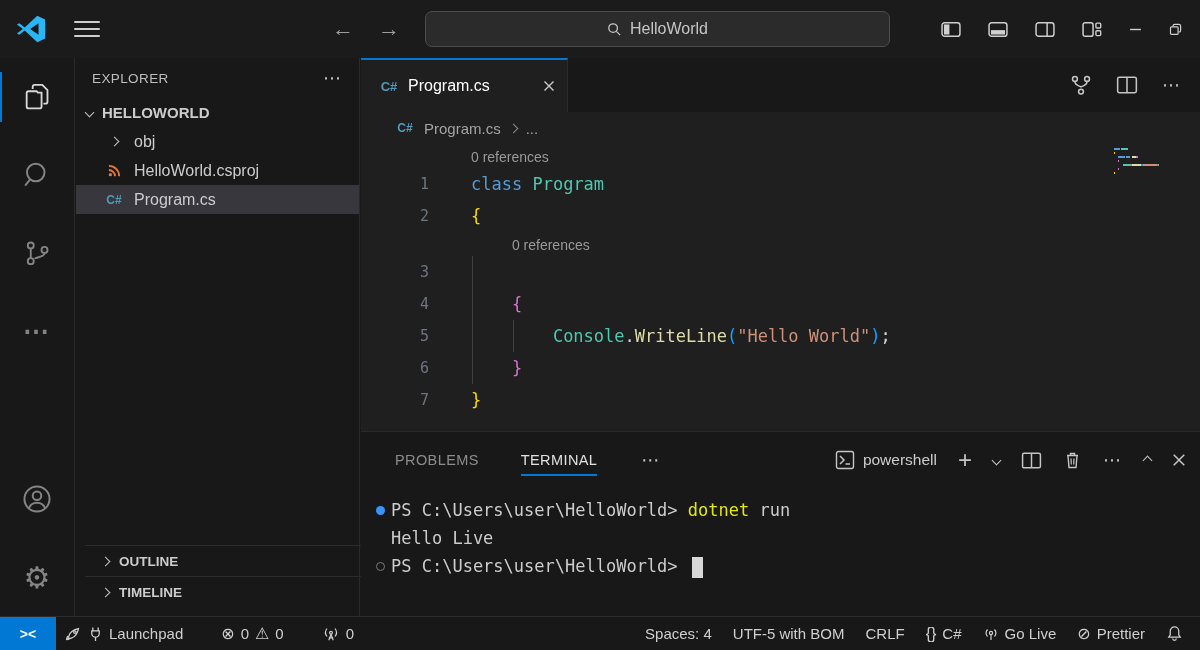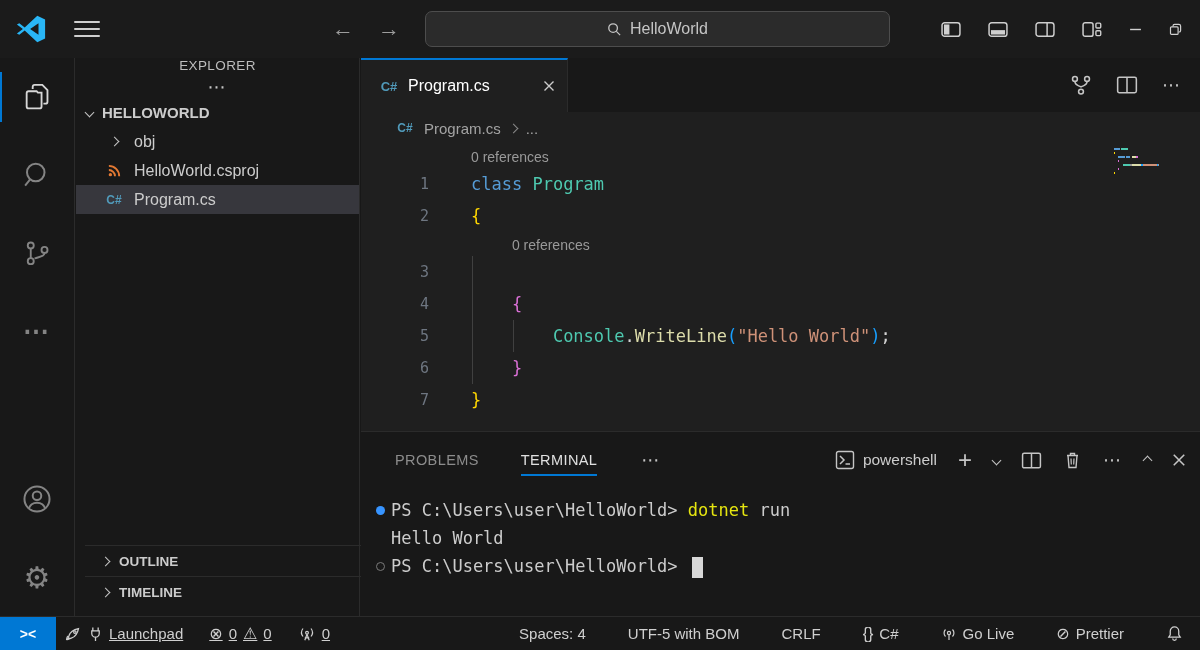--- a/index.html
+++ b/index.html
@@ -21,21 +21,21 @@
   #activitybar { position:absolute; left:0; top:58px; width:75px; height:558px; background:#181818; border-right:1px solid #2b2b2b; display:flex; flex-direction:column; }
   .act-item { position:relative; height:78px; display:flex; align-items:center; justify-content:center; color:#848484; cursor:pointer; }
   .act-item.active { color:#d7d7d7; }
   .act-item.active:before { content:""; position:absolute; left:0; top:14px; bottom:14px; width:2px; background:#0078d4; }
   .act-spacer { flex:1; }
   .act-dots { font-size:26px; letter-spacing:2px; font-weight:bold; }
   .gear-glyph { font-size:30px; }
 
   
   #sidebar { position:absolute; left:76px; top:58px; width:284px; height:558px; background:#181818; border-right:1px solid #2b2b2b; }
-  #sidebar-header { height:40px; display:flex; align-items:center; padding:0 16px; justify-content:space-between;flex-direction:column; }
+  #sidebar-header { height:40px; display:flex; align-items:center; padding:0 16px; justify-content:space-between; }
   #sidebar-title { font-size:13.5px; color:#bdbdbd; letter-spacing:.4px; }
   .dots { color:#c5c5c5; font-size:18px; letter-spacing:2px; cursor:pointer; }
   .tree-row { height:29px; display:flex; align-items:center; cursor:pointer; color:#cccccc; font-size:16px; }
   .tree-row.selected { background:#37373d; }
   .tree-root { font-weight:bold; font-size:15px; }
   .chev { display:inline-block; width:7px; height:7px; border-right:1.6px solid #c5c5c5; border-bottom:1.6px solid #c5c5c5; }
   .chev.right { transform:rotate(-45deg); }
   .chev.down  { transform:rotate(45deg); }
   .chev.up    { transform:rotate(-135deg); }
   .fileicon { width:20px; display:flex; justify-content:center; align-items:center; }
@@ -78,22 +78,22 @@
   .deco-filled { background:#3794ff; }
   .deco-hollow { border:1.5px solid #7a7a7a; }
   .tk-yl { color:#e5e510; }
   .term-plain { color:#cccccc; }
   .cursor-block { display:inline-block; width:11px; height:21px; background:#d7d7d7; vertical-align:middle; margin-left:4px; }
 
   
   #statusbar { position:absolute; left:0; top:616px; width:1200px; height:34px; background:#181818; border-top:1px solid #2b2b2b; display:flex; align-items:center; font-size:15px; color:#cfcfcf; }
   .sb-item { display:flex; align-items:center; gap:6px; padding:0 9px; height:100%; cursor:pointer; white-space:nowrap; }
   #sb-remote { background:#0078d4; color:#ffffff; width:56px; justify-content:center; font-weight:bold; font-size:14px; }
-  #sb-left { display:flex; height:100%; align-items:flex-start; gap:8px;text-decoration:underline; }
-  #sb-right { margin-left:auto; display:flex; height:100%; align-items:center; gap:24px; padding-right:8px; }
+  #sb-left { display:flex; height:100%; align-items:flex-start; gap:20px; }
+  #sb-right { margin-left:auto; display:flex; height:100%; align-items:center; gap:3px; padding-right:8px; }
   .sb-glyph { font-size:16px; }
   svg.sicon { display:block; }
 </style>
 </head>
 <body>
 
 <div id="titlebar">
   <svg id="vscode-logo" viewBox="0 0 100 100">
     <path fill="#29b6f6" d="M71 6 29 45 11 31 3 35l20 15L3 65l8 4 18-14 42 39 26-12V18L71 6zm4 25v38L47 50 75 31z"></path>
   </svg>
@@ -376,21 +376,21 @@
       <span>
           <span class="chev up"></span>
         </span>
       <svg width="14" height="14" viewBox="0 0 12 12">
           <path d="M1.5 1.5 10.5 10.5M10.5 1.5 1.5 10.5" stroke="#c5c5c5" stroke-width="1.3"></path>
         </svg>
     </div>
   </div>
   <div id="terminal" class="mono">
       <div class="term-line"><span class="term-deco"><span class="deco-dot deco-filled"></span></span><span><span class="term-plain">PS C:\Users\user\HelloWorld&gt; </span><span class="tk-yl">dotnet</span><span class="term-plain"> run</span></span></div>
-      <div class="term-line"><span class="term-deco"></span><span><span class="term-plain">Hello World</span></span></div>
+      <div class="term-line"><span class="term-deco"></span><span><span class="term-plain">Hello Live</span></span></div>
       <div class="term-line"><span class="term-deco"><span class="deco-dot deco-hollow"></span></span><span><span class="term-plain">PS C:\Users\user\HelloWorld&gt; </span><span class="cursor-block"></span></span></div>
     </div>
 </div>
 
 <div id="statusbar">
   <div id="sb-remote" class="sb-item">
       <span>&gt;&lt;</span>
     </div>
   <div id="sb-left">
       <div class="sb-item">

